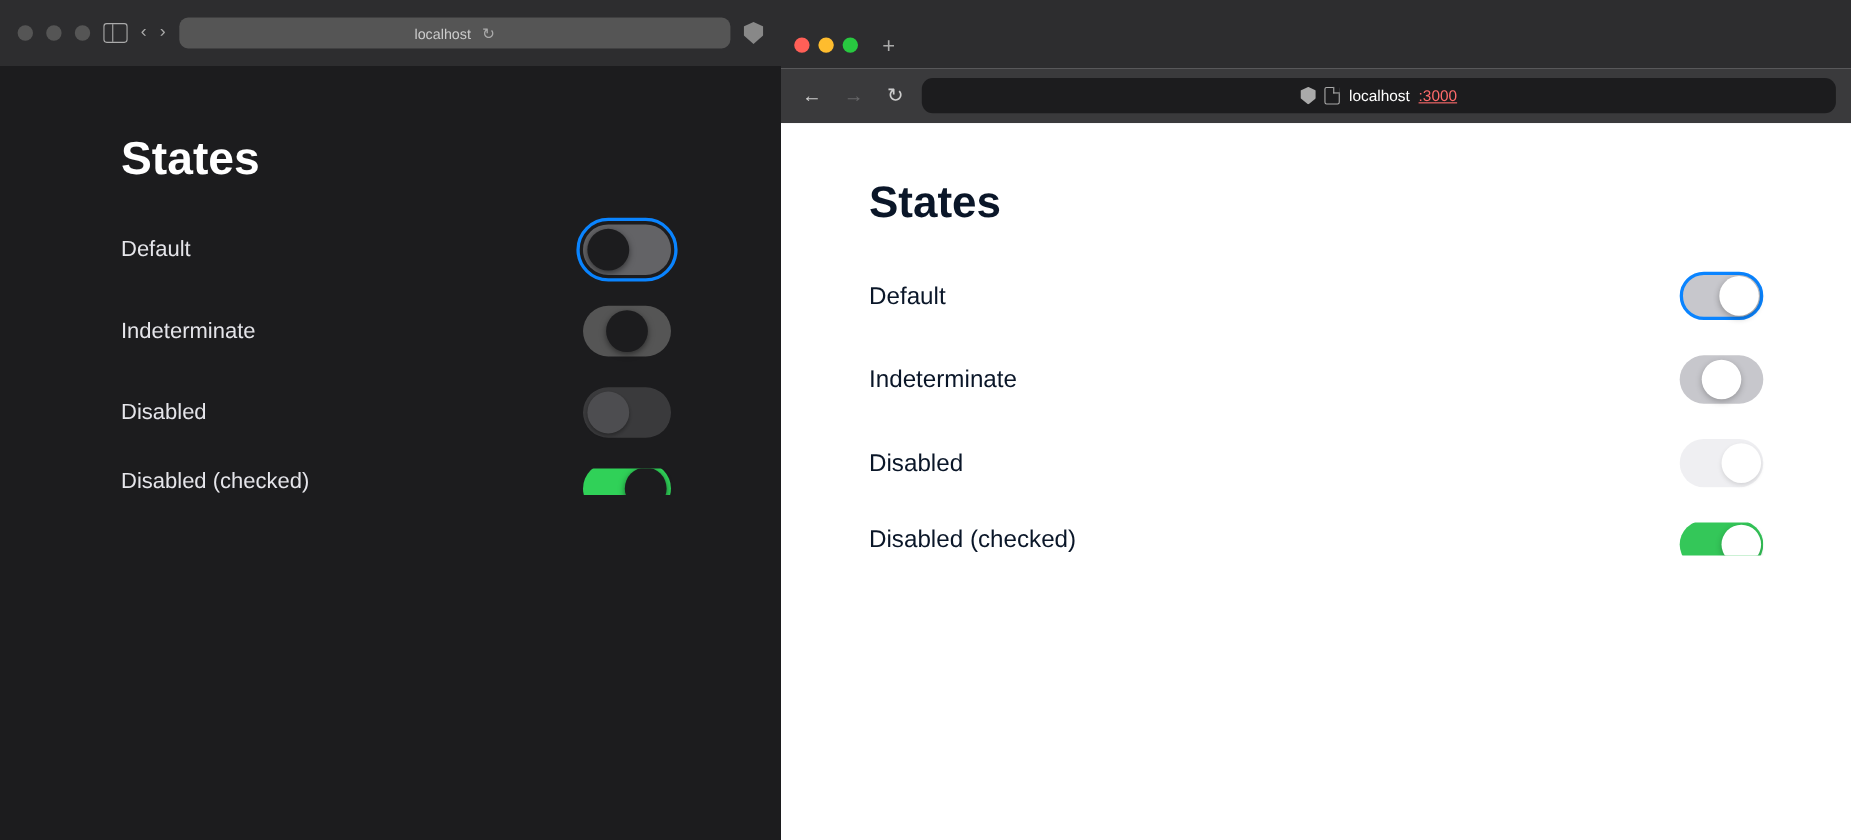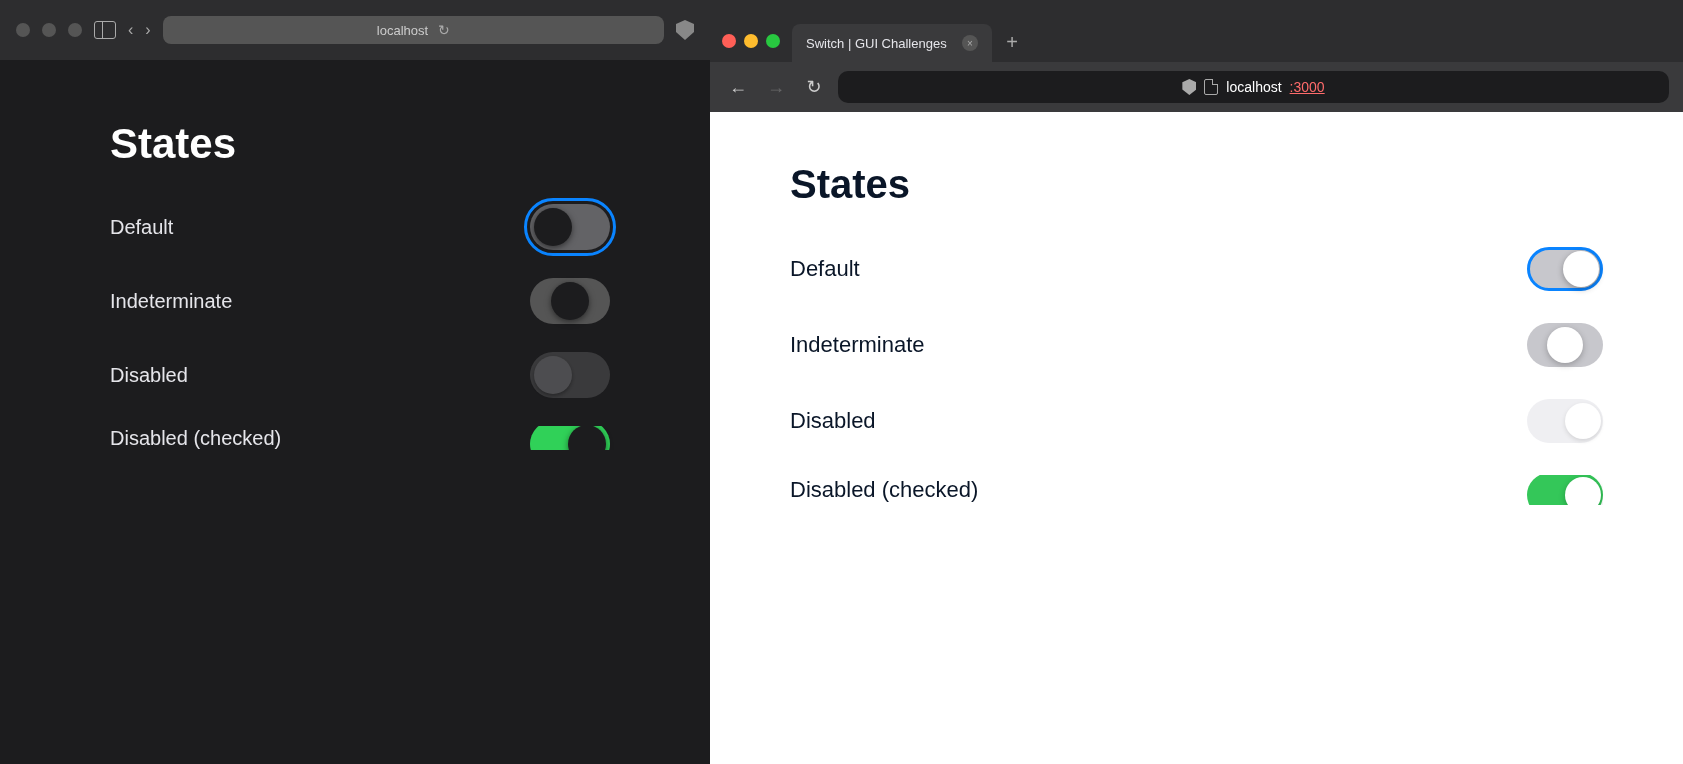--- a/index.html
+++ b/index.html
@@ -505,26 +505,20 @@
 </div>
 
 <div class="browser-window">
 
   <div class="tab-bar">
     <div class="tab-traffic-lights">
       <div class="tab-tl tab-tl-red"></div>
       <div class="tab-tl tab-tl-yellow"></div>
       <div class="tab-tl tab-tl-green"></div>
     </div>
-    <div class="tab-item">
-      <span class="tab-label">Switch | GUI Challenges</span>
-      <div class="tab-close">
-        <span>×</span>
-      </div>
-    </div>
     <button class="tab-add">+</button>
   </div>
 
   <div class="nav-bar">
     <button class="nav-btn-light">←</button>
     <button class="nav-btn-light disabled">→</button>
     <button class="nav-btn-light">↻</button>
 
     <div class="address-bar">
       <div class="address-shield"></div>

